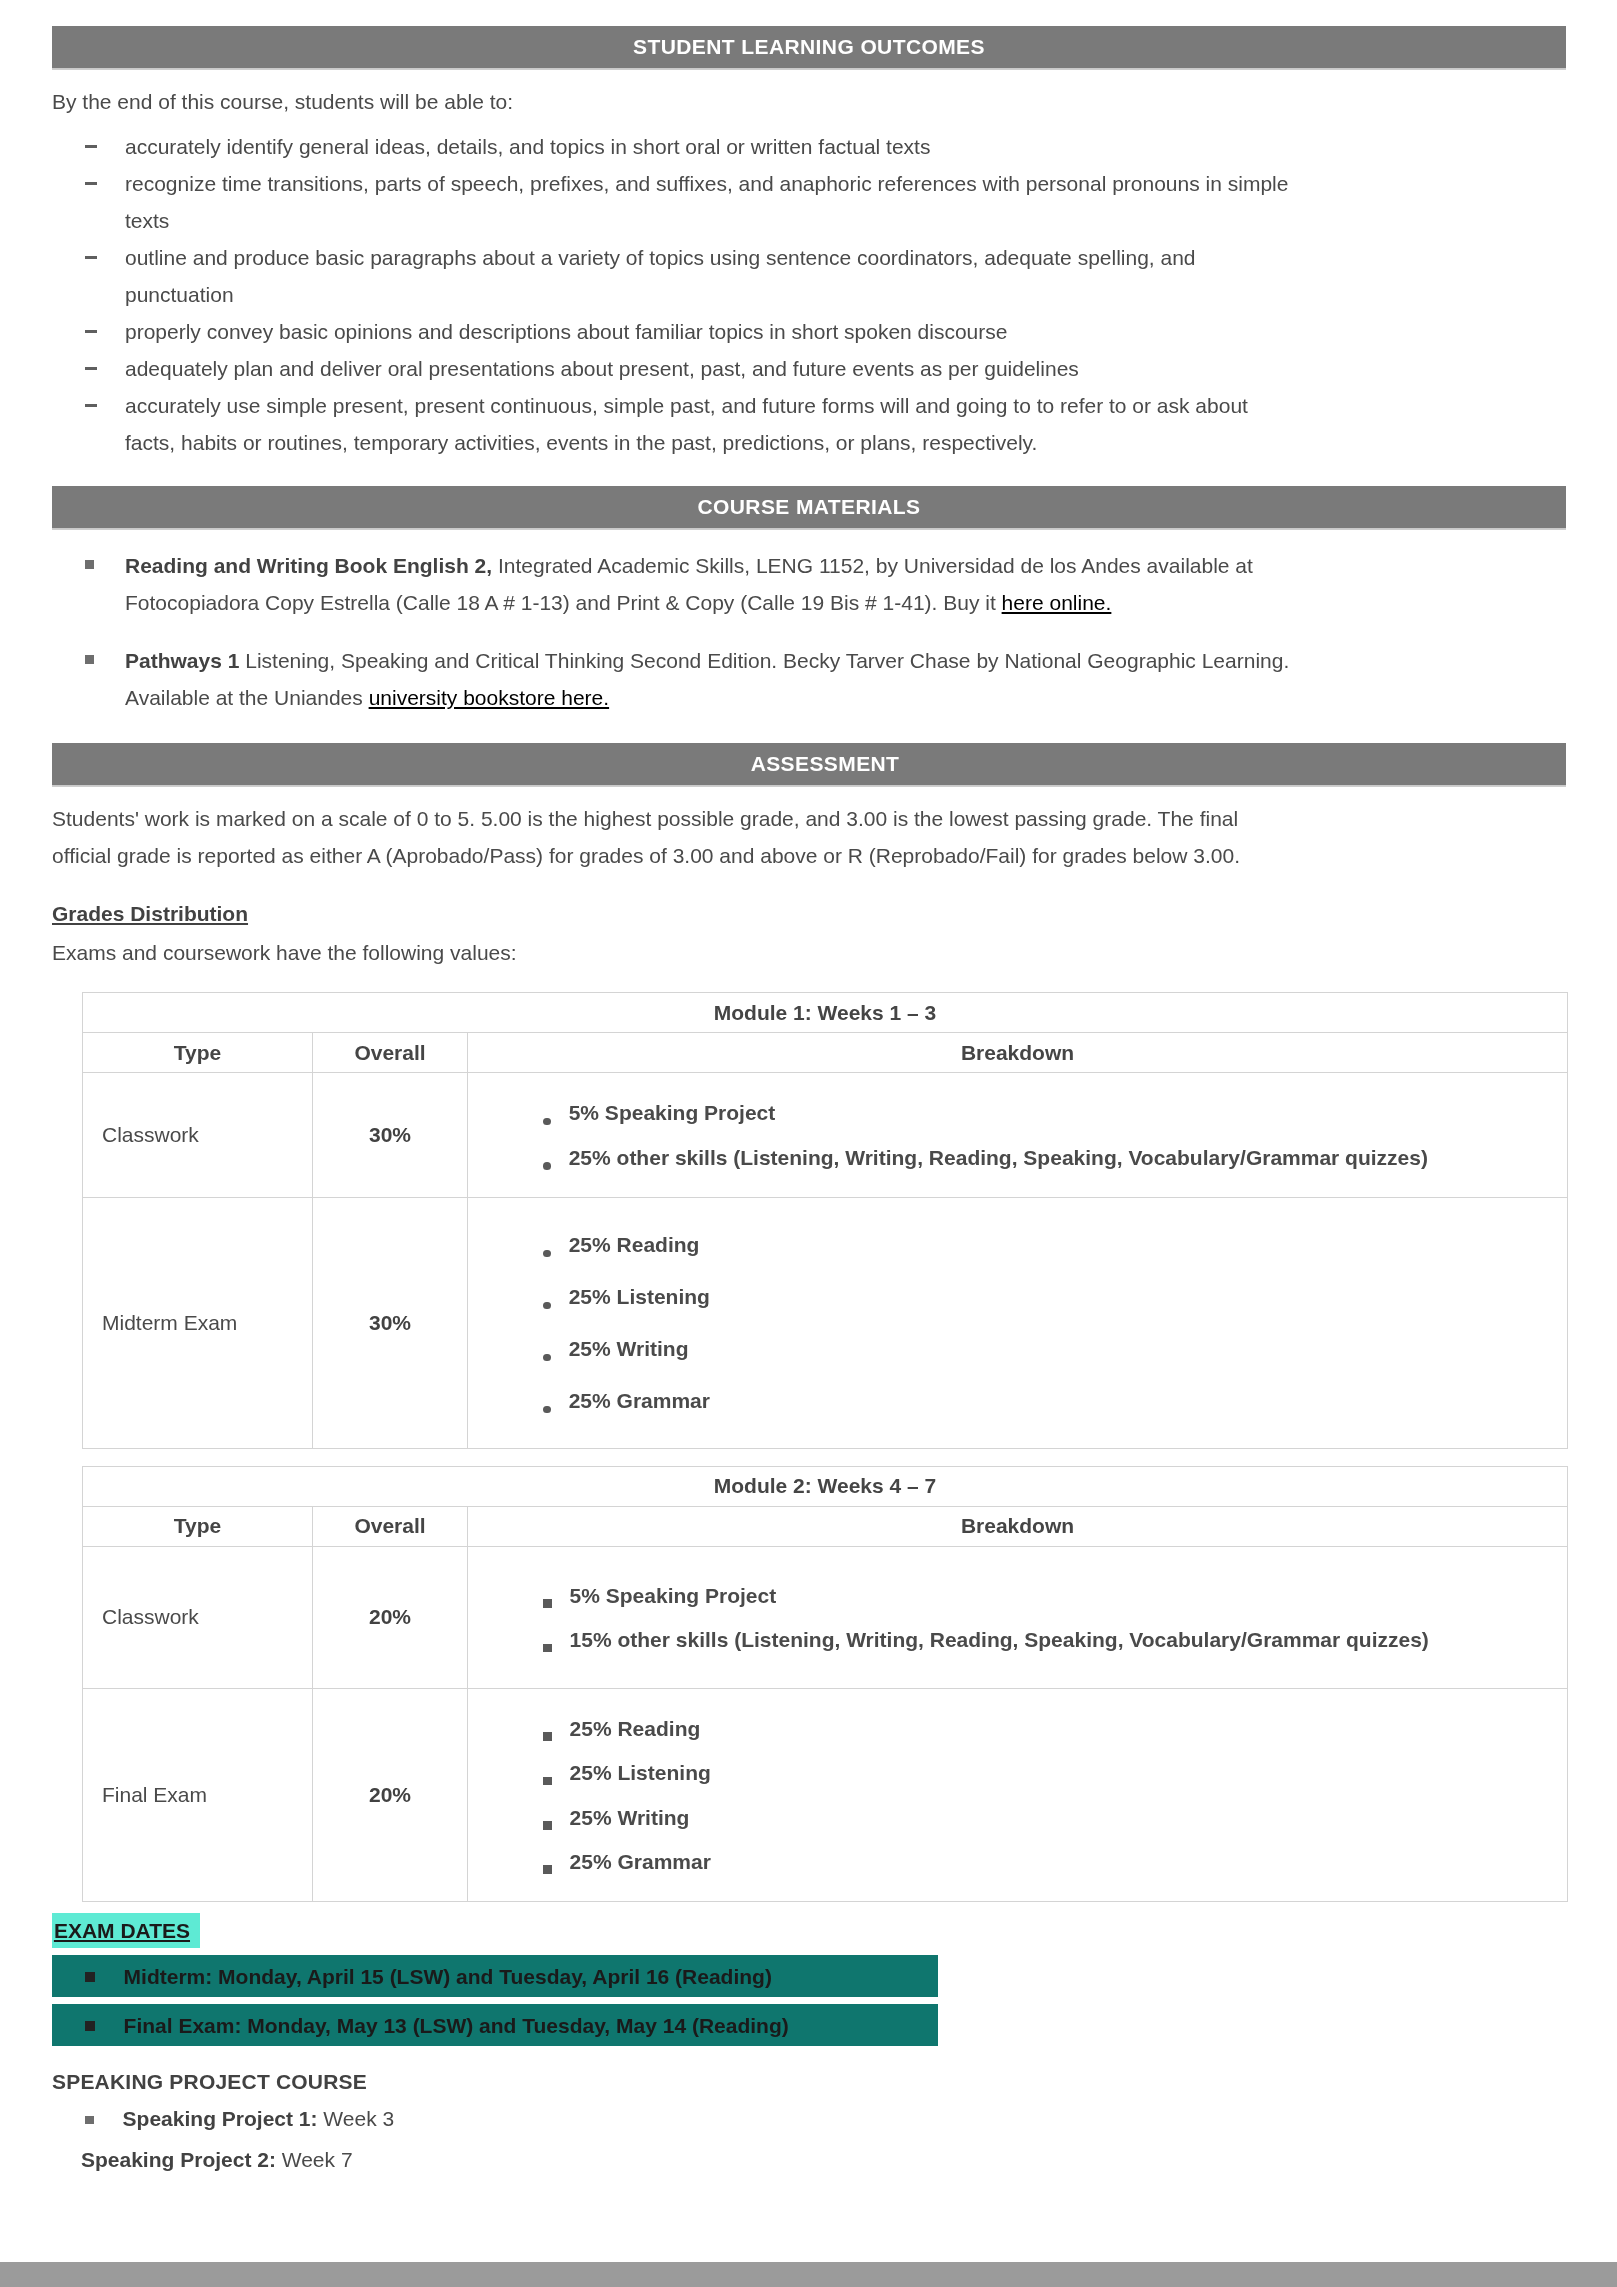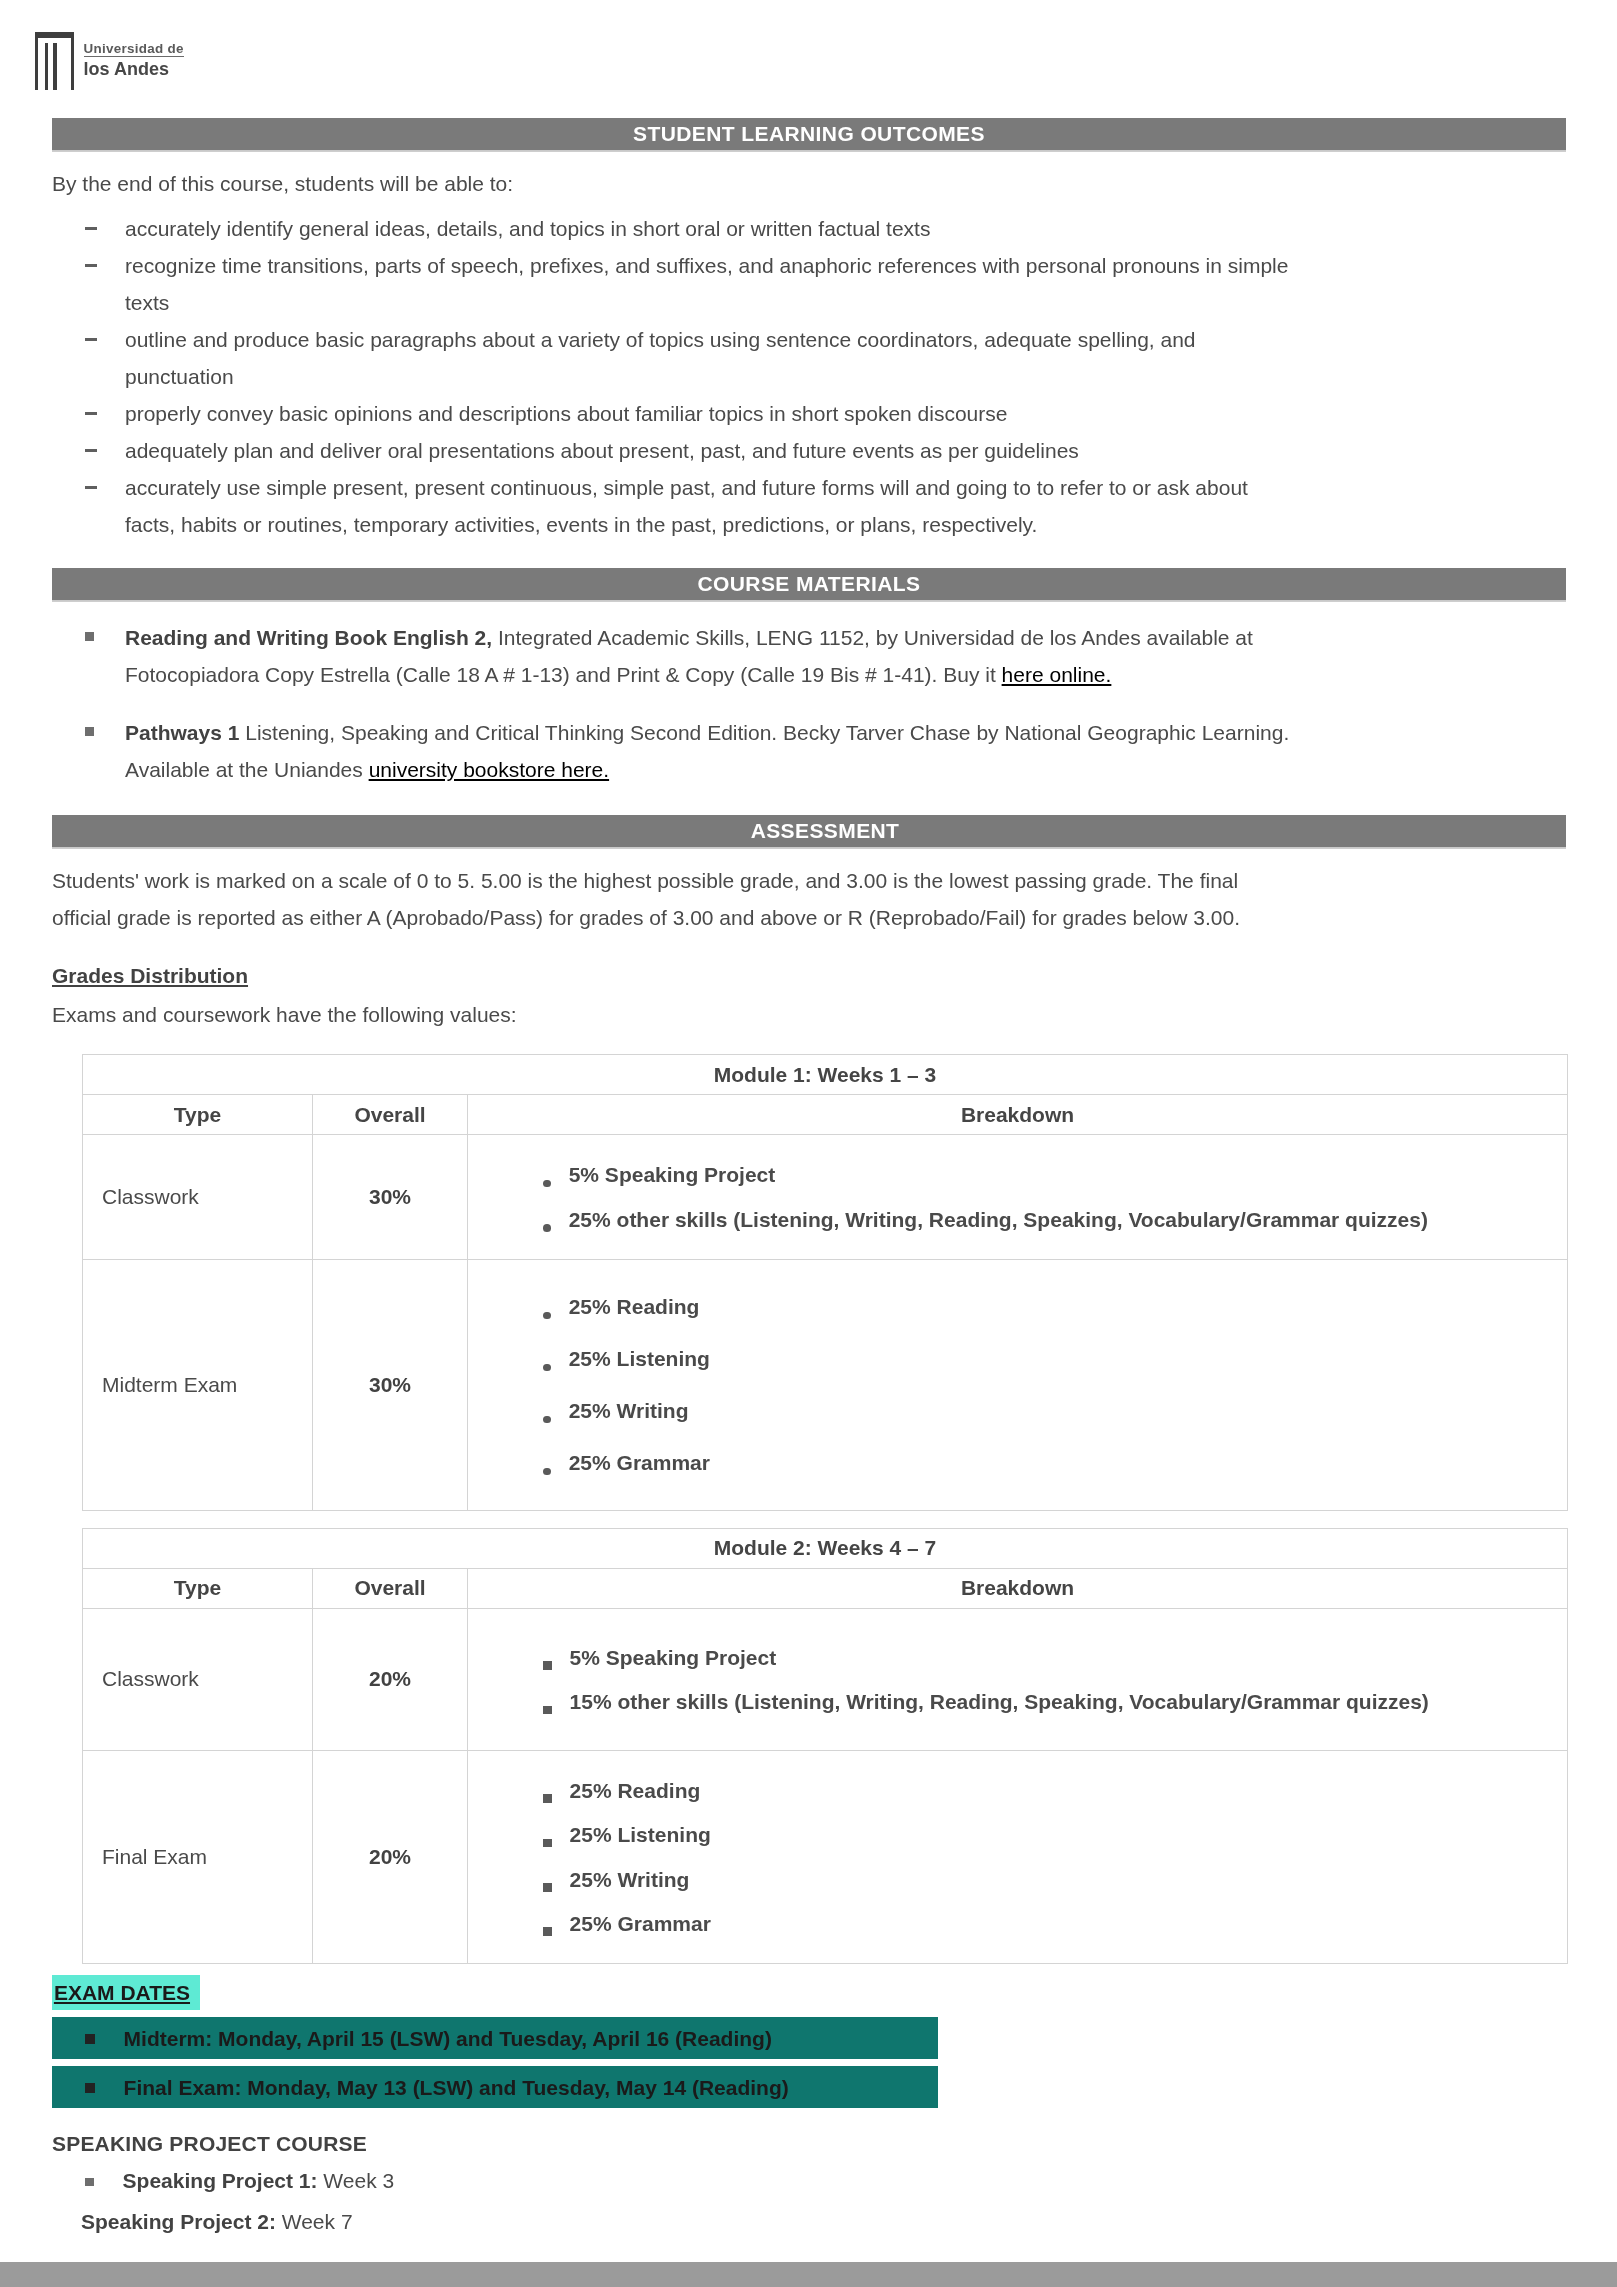--- a/index.html
+++ b/index.html
@@ -17,21 +17,21 @@
   .logo{display:flex;align-items:center;gap:9.6px;margin:29px 0 0 35px;height:63px;}
   .logo-mark{position:relative;width:33px;height:52px;border-left:3.8px solid #3e3e3e;border-right:3.8px solid #3e3e3e;border-top:6.7px solid #3e3e3e;}
   .logo-mark span{position:absolute;top:5.8px;bottom:0;width:3.8px;background:#3e3e3e;}
   .logo-mark span:nth-child(1){left:6.7px;}
   .logo-mark span:nth-child(2){left:15.4px;}
   .logo-text{display:flex;flex-direction:column;justify-content:center;line-height:1.15;}
   .logo-l1{font-size:13.4px;color:#5a5a5a;font-weight:bold;letter-spacing:0.3px;}
   .logo-l2{font-size:18px;color:#474747;font-weight:bold;border-top:1.9px solid #6a6a6a;padding-top:1.9px;}
   
   .section-bar{
-    height:32px;background:#7a7a7a;color:#ffffff;
+    height:42px;background:#7a7a7a;color:#ffffff;
     display:flex;align-items:center;justify-content:center;
     font-weight:bold;font-size:21px;letter-spacing:0.4px;
     box-shadow:0 1.9px 0 #c9c9c9;
   }
   .bar-slo{margin-top:26px;}
   .bar-materials{margin-top:25px;}
   .bar-assessment{margin-top:27px;padding-left:32px;}
   
   .intro{margin:15.4px 0 0 0;line-height:37px;max-width:1191px;}
   .dash-list{list-style:none;margin:7.7px 0 0 0;padding:0;max-width:1249px;}
@@ -74,30 +74,20 @@
   .sp-item .mk-sq2{flex:0 0 auto;width:8.6px;height:8.6px;background:#6e6e6e;margin-left:33px;position:relative;top:-1.9px;}
   .sp-item .sp-text{margin-left:29px;}
   
   .footer-strip{position:absolute;left:0;bottom:0;width:100%;height:25px;background:#9b9b9b;}
 </style>
 </head>
 <body>
 
 <div class="page">
 
-  <div class="logo">
-    <div class="logo-mark">
-        <span></span>
-        <span></span>
-      </div>
-    <div class="logo-text">
-      <div class="logo-l1">Universidad de</div>
-      <div class="logo-l2">los Andes</div>
-    </div>
-  </div>
 
   <div class="content">
 
     <div class="section-bar bar-slo">
       <span>STUDENT LEARNING OUTCOMES</span>
     </div>
     <p class="intro">By the end of this course, students will be able to:</p>
     <ul class="dash-list">
       <li><span class="mk-dash"></span><span>accurately identify general ideas, details, and topics in short oral or written factual texts</span></li>
       <li><span class="mk-dash"></span><span>recognize time transitions, parts of speech, prefixes, and suffixes, and anaphoric references with personal pronouns in simple texts</span></li>

